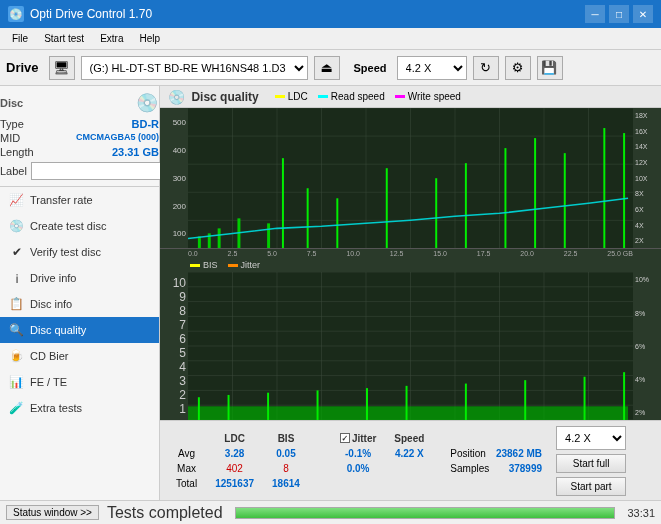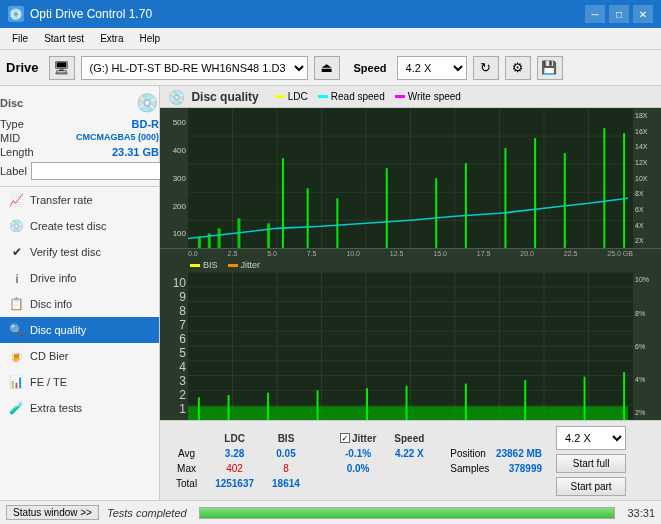--- a/index.html
+++ b/index.html
@@ -564,18 +564,18 @@
         </select>
         <button class="action-btn">Start full</button>
         <button class="action-btn">Start part</button>
       </div>
     </div>
   </div>
 </div>
 
 <div class="statusbar">
   <button class="status-window-btn">Status window &gt;&gt;</button>
-  <span style="font-size:11px;color:#333;font-style:italic;">Tests completed</span>
+  <span style="font-size:16px;color:#333;">Tests completed</span>
   <div class="progress-bar-outer">
     <div class="progress-bar-inner" style="width:100%;"></div>
   </div>
   <span class="status-time">33:31</span>
 </div>
 
 </body></html>

